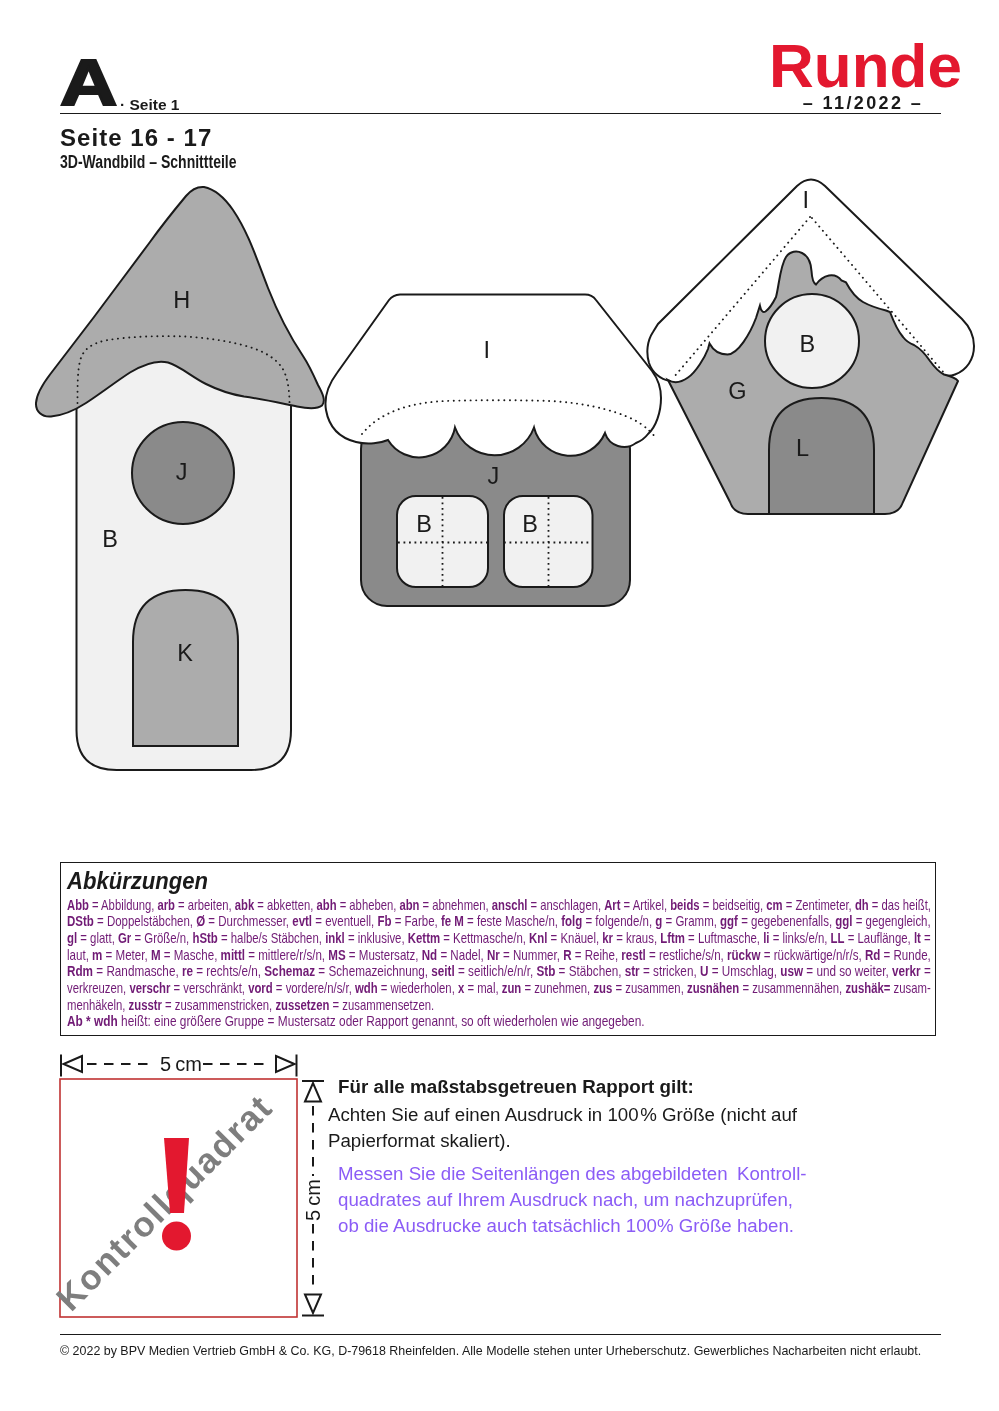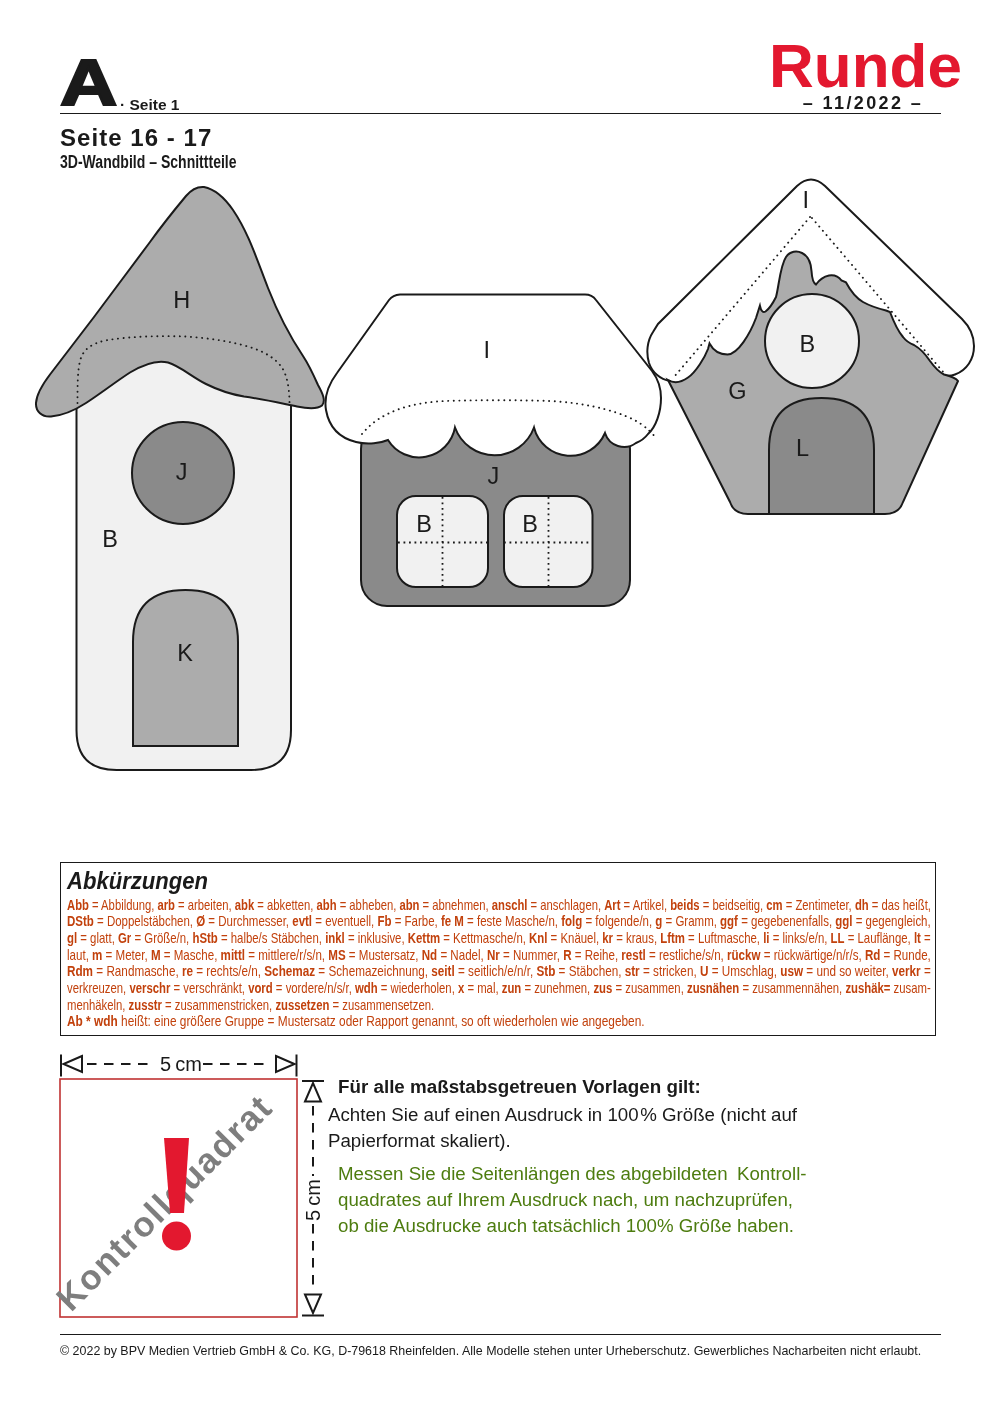--- a/index.html
+++ b/index.html
@@ -153,32 +153,32 @@
 <div class="abs al" style="left:60px;top:152px;font-size:18px;font-weight:bold;color:#1a1a1a;transform:scaleX(0.78);">3D-Wandbild – Schnittteile</div>
 
 <div class="abs" style="left:769px;top:35px;width:170px;text-align:center;font-size:62px;font-weight:bold;color:#E3182F;line-height:1;">Runde</div>
 
 <div class="abs" style="left:778px;top:92.5px;width:170px;text-align:center;font-size:18px;font-weight:bold;color:#1a1a1a;letter-spacing:2.4px;">– 11/2022 –</div>
 
 <div class="abs" style="left:60px;top:862px;width:874px;height:171.5px;border:1.5px solid #1a1a1a;"></div>
 
 <div class="abs al" style="left:67px;top:867px;font-size:24px;font-weight:bold;font-style:italic;color:#1a1a1a;transform:scaleX(0.92);">Abkürzungen</div>
 
-<div class="abs" style="left:67px;top:896.5px;width:863px;font-size:14.5px;line-height:16.7px;color:#c2410c;">
+<div class="abs" style="left:67px;top:896.5px;width:863px;font-size:14.5px;line-height:16.7px;color:#701a75;">
 <div class="al" style="transform:scaleX(0.7766)"><b>Abb</b> = Abbildung, <b>arb</b> = arbeiten, <b>abk</b> = abketten, <b>abh</b> = abheben, <b>abn</b> = abnehmen, <b>anschl</b> = anschlagen, <b>Art</b> = Artikel, <b>beids</b> = beidseitig, <b>cm</b> = Zentimeter, <b>dh</b> = das heißt,</div>
 <div class="al" style="transform:scaleX(0.7917)"><b>DStb</b> = Doppelstäbchen, <b>Ø</b> = Durchmesser, <b>evtl</b> = eventuell, <b>Fb</b> = Farbe, <b>fe M</b> = feste Masche/n, <b>folg</b> = folgende/n, <b>g</b> = Gramm, <b>ggf</b> = gegebenenfalls, <b>ggl</b> = gegengleich,</div>
 <div class="al" style="transform:scaleX(0.7859)"><b>gl</b> = glatt, <b>Gr</b> = Größe/n, <b>hStb</b> = halbe/s Stäbchen, <b>inkl</b> = inklusive, <b>Kettm</b> = Kettmasche/n, <b>Knl</b> = Knäuel, <b>kr</b> = kraus, <b>Lftm</b> = Luftmasche, <b>li</b> = links/e/n, <b>LL</b> = Lauflänge, <b>lt</b> =</div>
 <div class="al" style="transform:scaleX(0.7974)">laut, <b>m</b> = Meter, <b>M</b> = Masche, <b>mittl</b> = mittlere/r/s/n, <b>MS</b> = Mustersatz, <b>Nd</b> = Nadel, <b>Nr</b> = Nummer, <b>R</b> = Reihe, <b>restl</b> = restliche/s/n, <b>rückw</b> = rückwärtige/n/r/s, <b>Rd</b> = Runde,</div>
 <div class="al" style="transform:scaleX(0.8078)"><b>Rdm</b> = Randmasche, <b>re</b> = rechts/e/n, <b>Schemaz</b> = Schemazeichnung, <b>seitl</b> = seitlich/e/n/r, <b>Stb</b> = Stäbchen, <b>str</b> = stricken, <b>U</b> = Umschlag, <b>usw</b> = und so weiter, <b>verkr</b> =</div>
 <div class="al" style="transform:scaleX(0.7817)">verkreuzen, <b>verschr</b> = verschränkt, <b>vord</b> = vordere/n/s/r, <b>wdh</b> = wiederholen, <b>x</b> = mal, <b>zun</b> = zunehmen, <b>zus</b> = zusammen, <b>zusnähen</b> = zusammennähen, <b>zushäk=</b> zusam-</div>
 <div class="al" style="transform:scaleX(0.78)">menhäkeln, <b>zusstr</b> = zusammenstricken, <b>zussetzen</b> = zusammensetzen.</div>
 <div class="al" style="transform:scaleX(0.8185)"><b>Ab * wdh</b> heißt: eine größere Gruppe = Mustersatz oder Rapport genannt, so oft wiederholen wie angegeben.</div>
 </div>
 
-<div class="abs" style="left:338px;top:1076px;font-size:18.8px;font-weight:bold;color:#1a1a1a;">Für alle maßstabsgetreuen Vorlagen gilt:</div>
+<div class="abs" style="left:338px;top:1076px;font-size:18.8px;font-weight:bold;color:#1a1a1a;">Für alle maßstabsgetreuen Rapport gilt:</div>
 
 <div class="abs" style="left:328px;top:1102px;font-size:18.7px;line-height:25.8px;color:#1a1a1a;">Achten Sie auf einen Ausdruck in 100 % Größe (nicht auf<br>Papierformat skaliert).</div>
 
-<div class="abs" style="left:338px;top:1161px;font-size:18.7px;line-height:25.8px;color:#4d7c0f;">Messen Sie die Seitenlängen des abgebildeten Kontroll-<br>quadrates auf Ihrem Ausdruck nach, um nachzuprüfen,<br>ob die Ausdrucke auch tatsächlich 100% Größe haben.</div>
+<div class="abs" style="left:338px;top:1161px;font-size:18.7px;line-height:25.8px;color:#8b5cf6;">Messen Sie die Seitenlängen des abgebildeten Kontroll-<br>quadrates auf Ihrem Ausdruck nach, um nachzuprüfen,<br>ob die Ausdrucke auch tatsächlich 100% Größe haben.</div>
 
 <div class="abs" style="left:60px;top:1334px;width:881px;height:1.4px;background:#1a1a1a;"></div>
 
 <div class="abs al" style="left:60px;top:1343px;font-size:13px;color:#1a1a1a;transform:scaleX(0.957);">© 2022 by BPV Medien Vertrieb GmbH &amp; Co. KG, D-79618 Rheinfelden. Alle Modelle stehen unter Urheberschutz. Gewerbliches Nacharbeiten nicht erlaubt.</div>
 
 </body></html>

